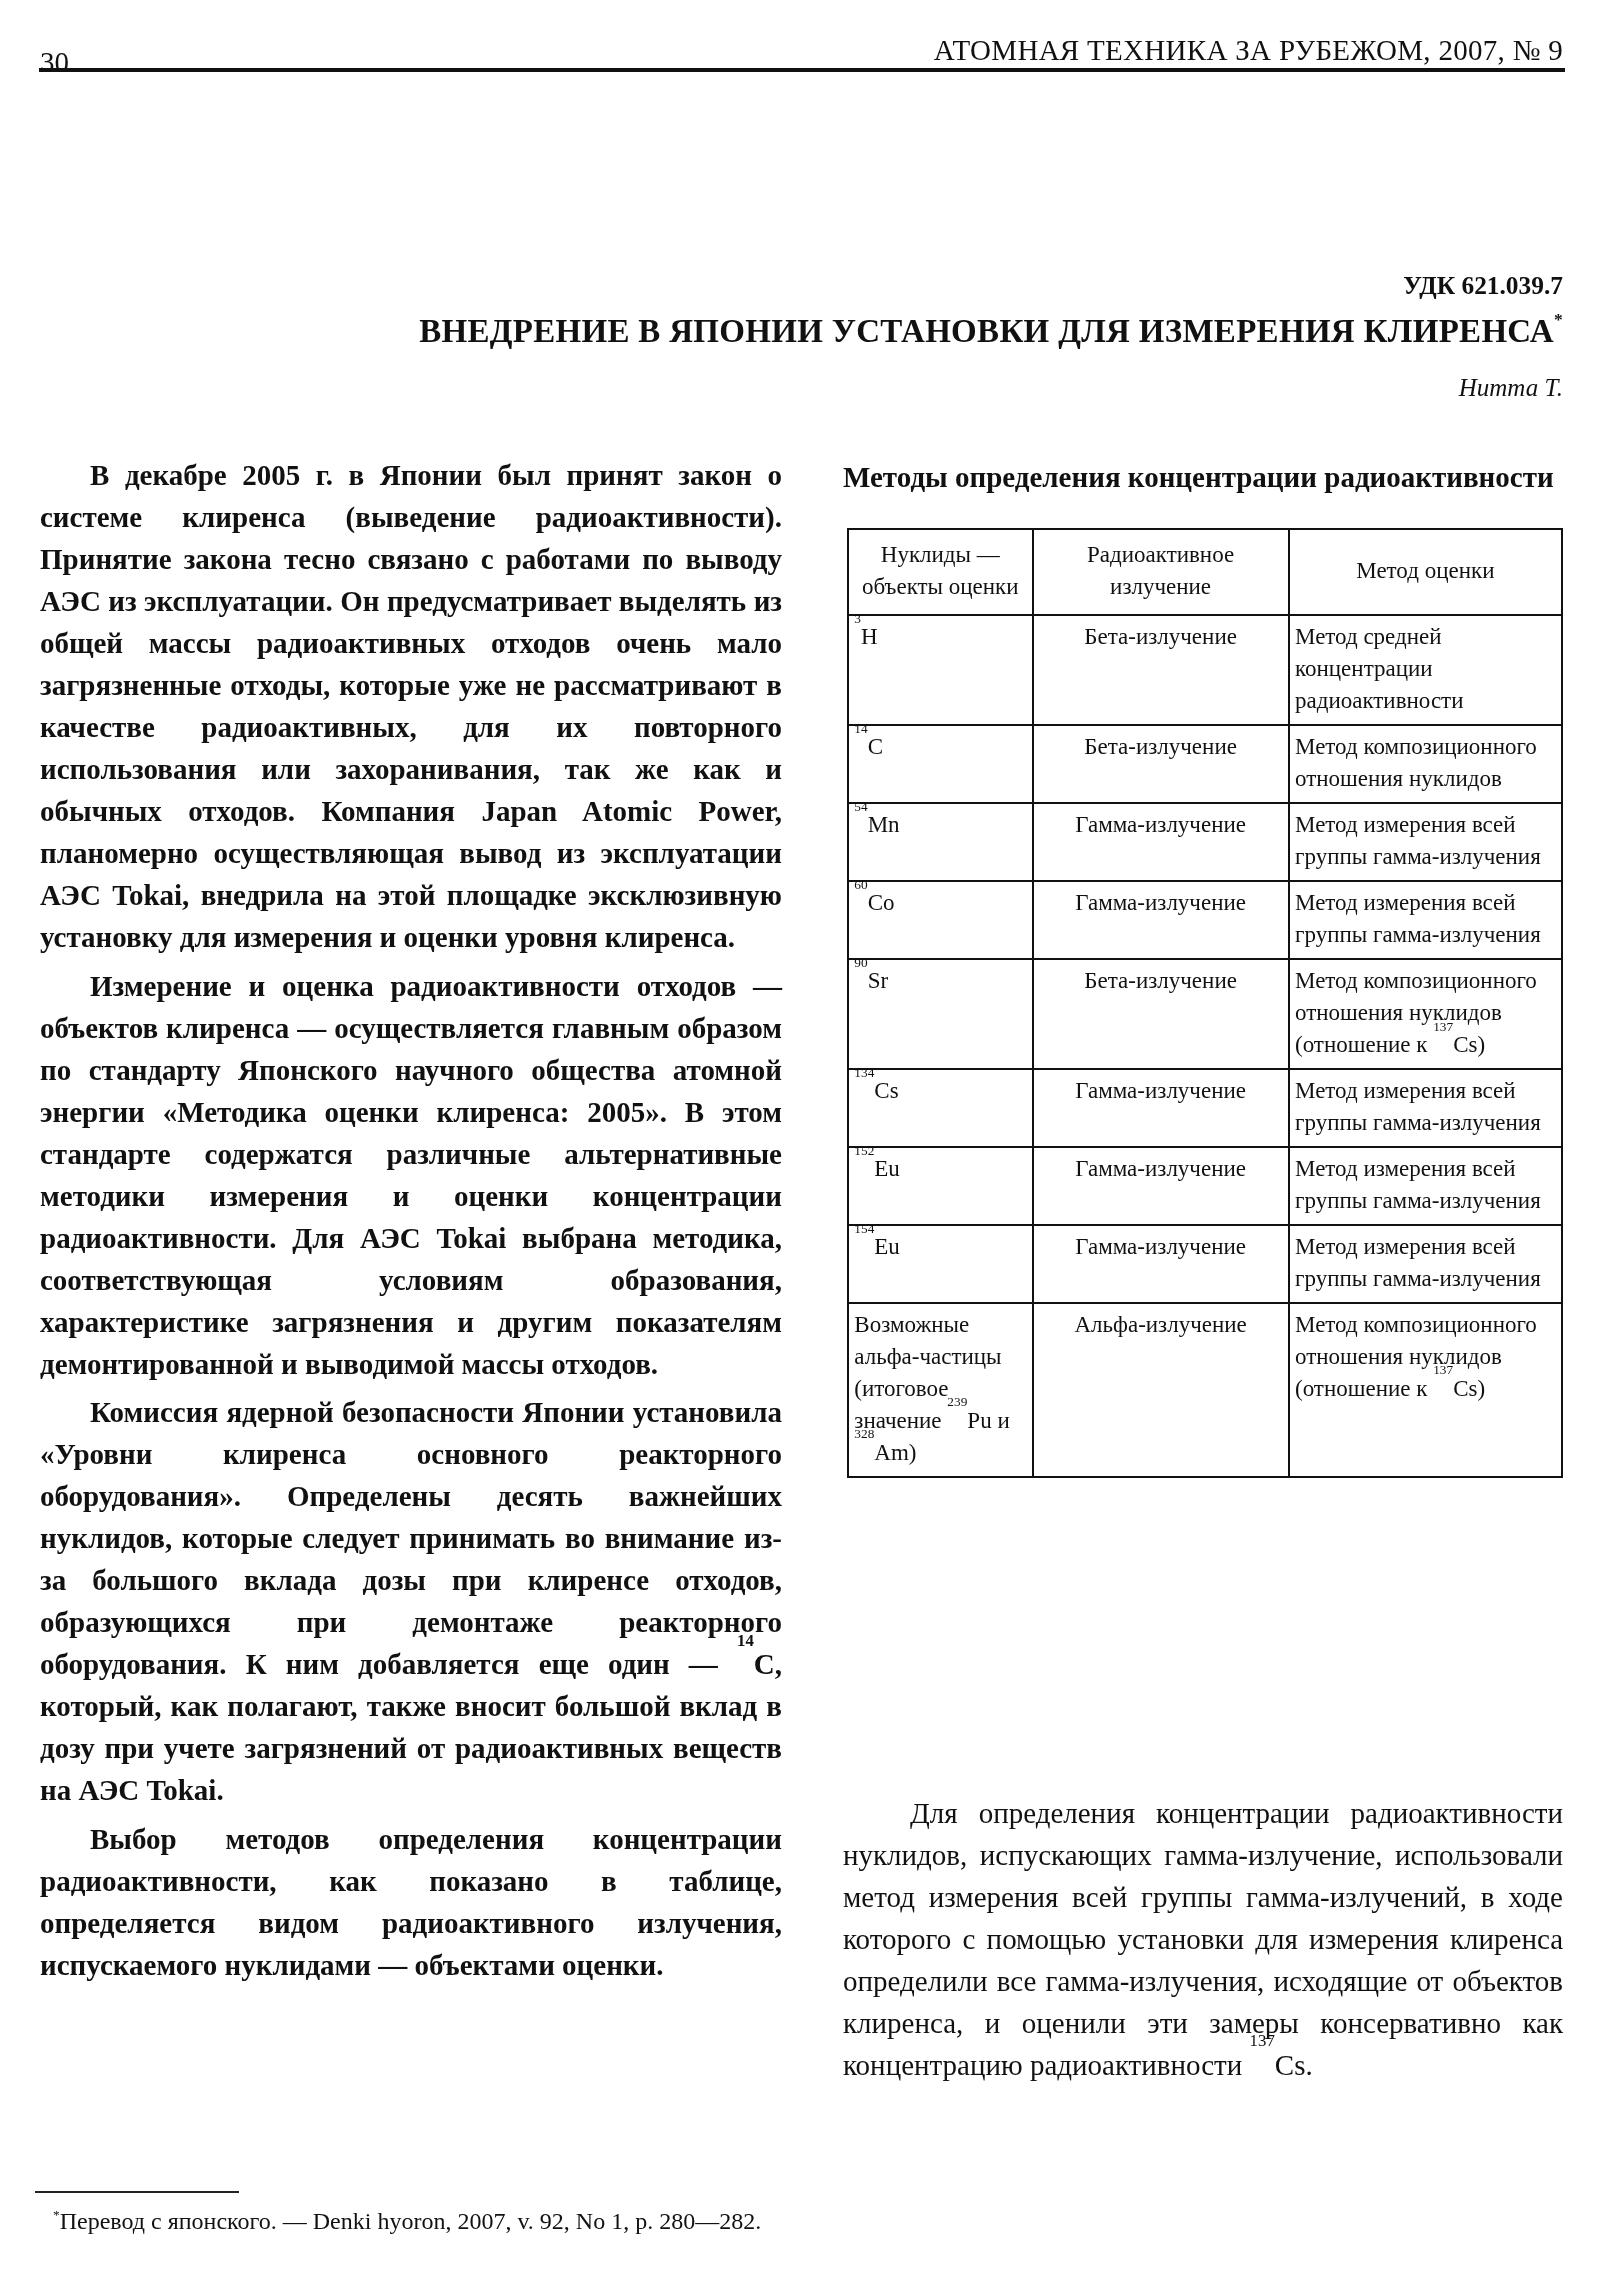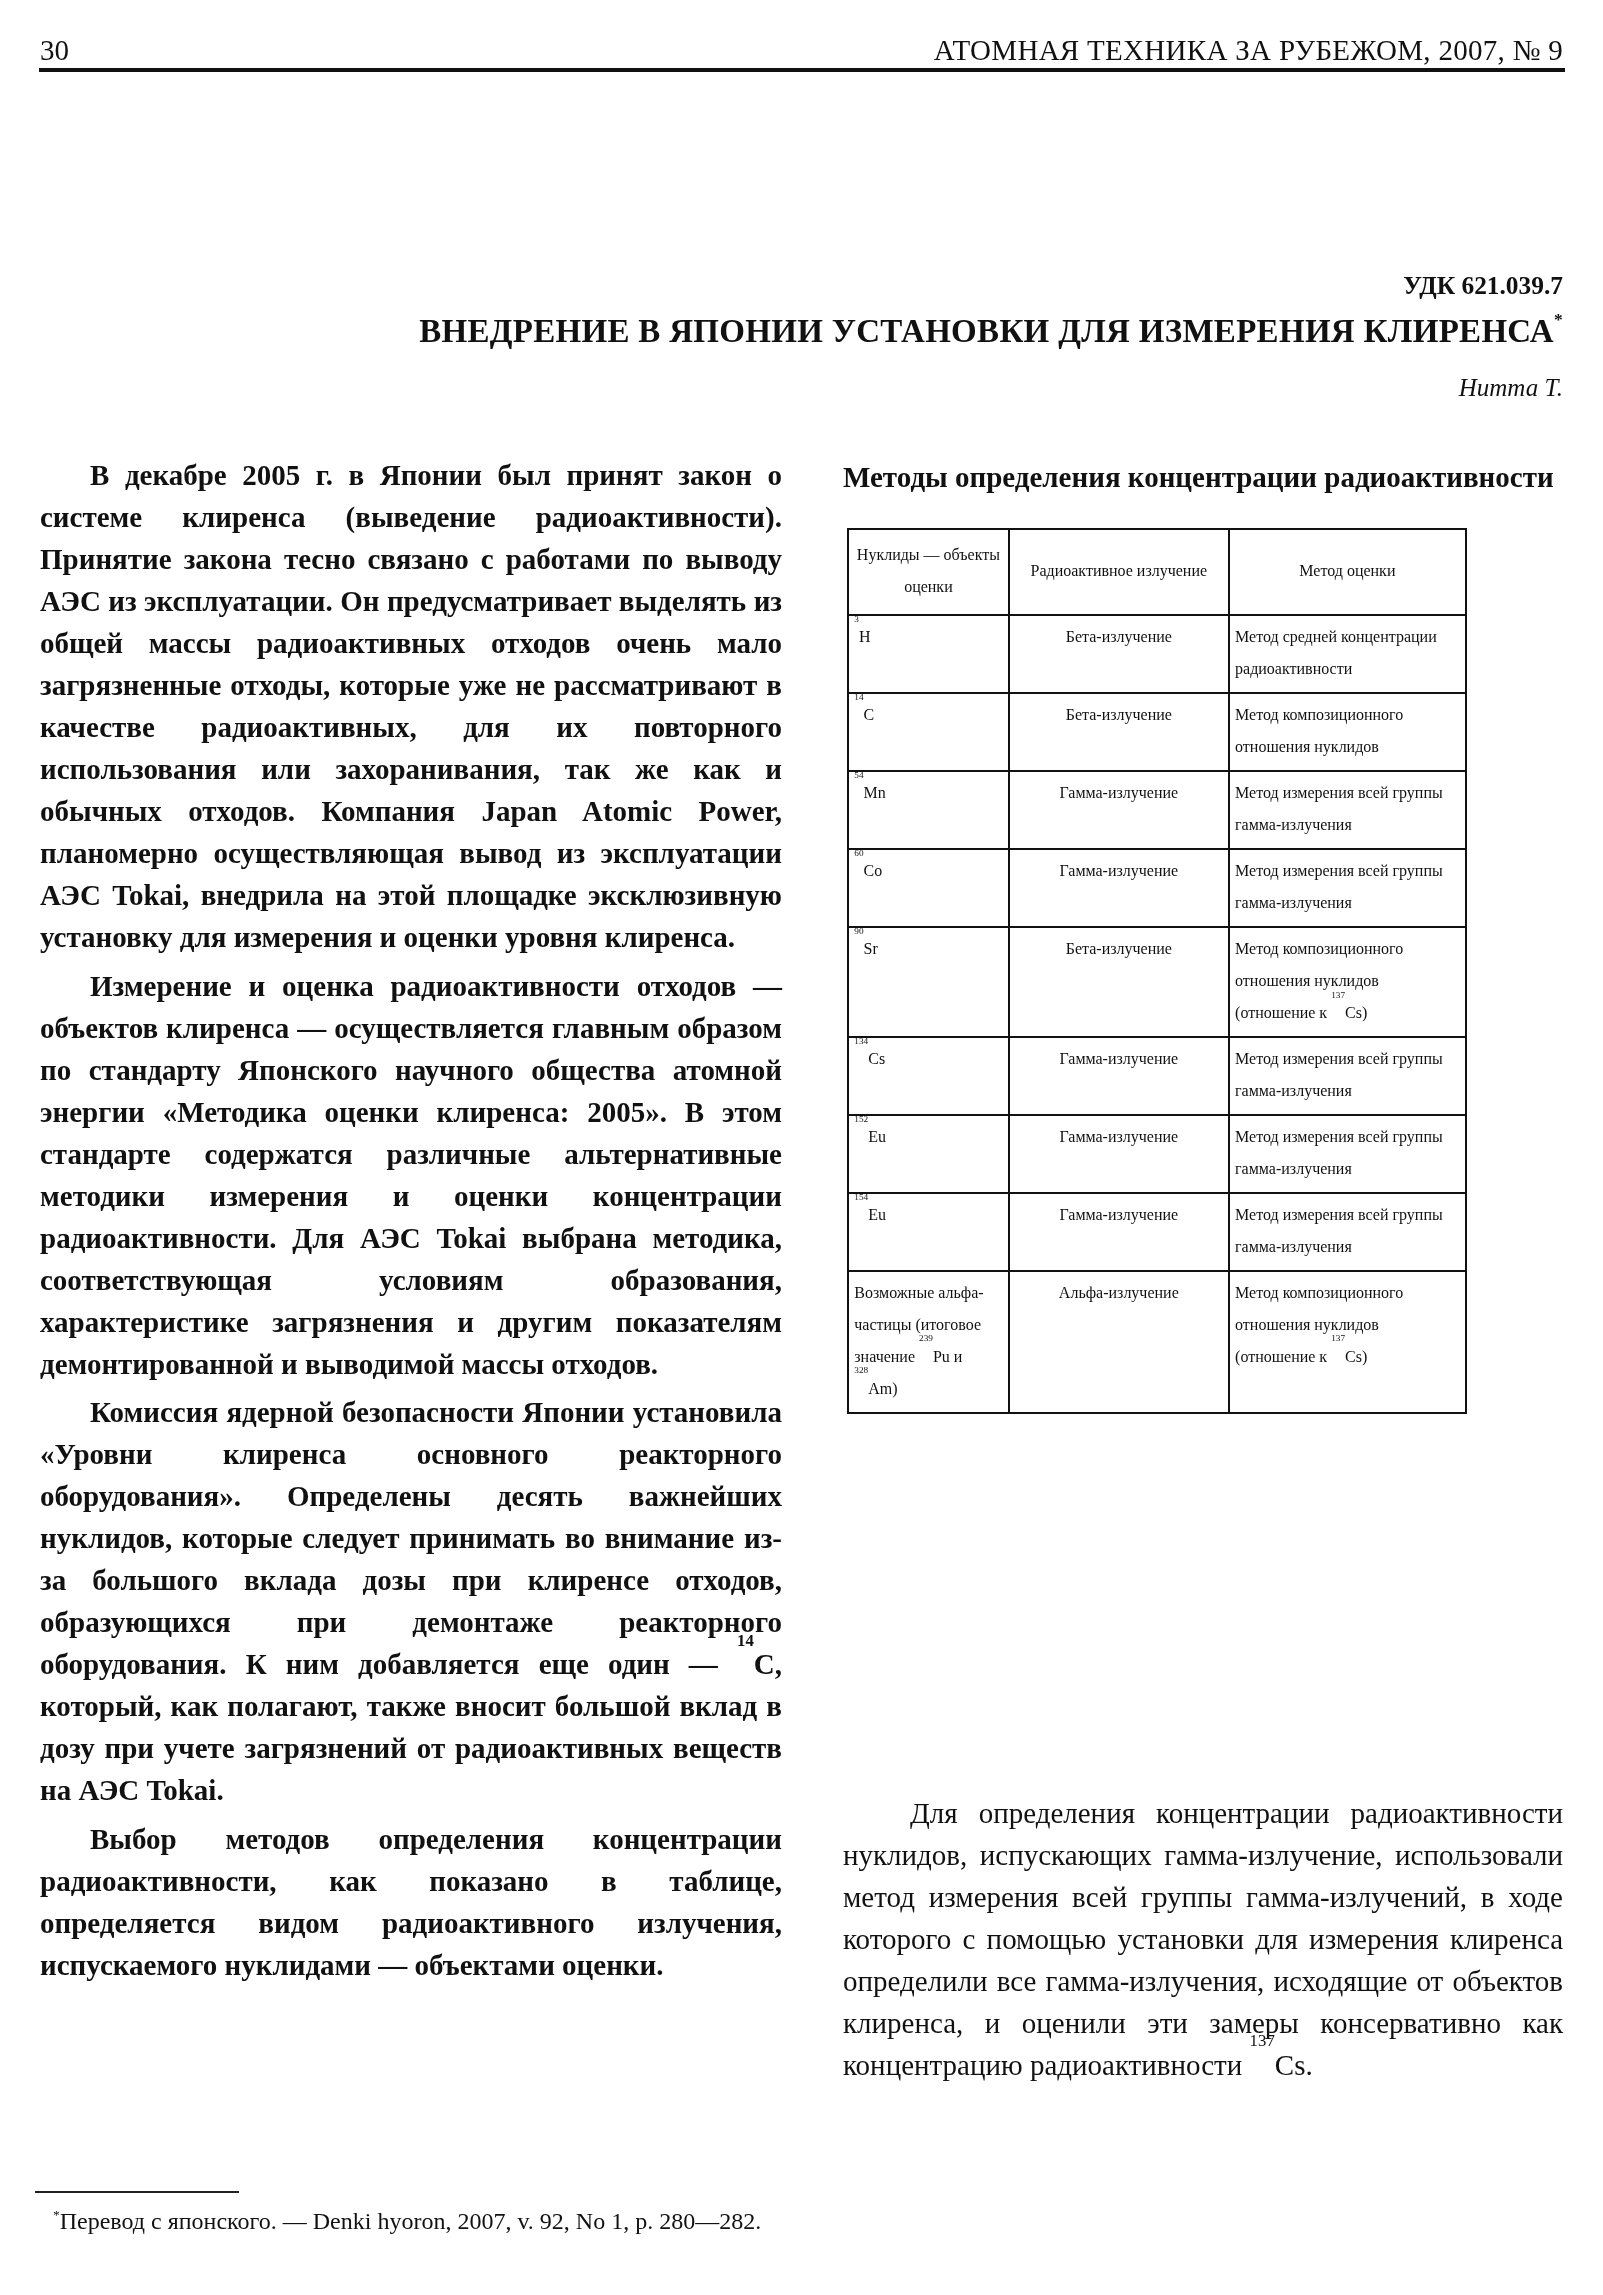--- a/index.html
+++ b/index.html
@@ -7,21 +7,21 @@
     body {
       position: relative;
       font-family: "Liberation Serif", "DejaVu Serif", serif;
       color: #111111;
       overflow: hidden;
     }
     .running-head {
       position: absolute; left: 40px; top: 27px; width: 1523px; height: 47px;
       font-size: 29px; line-height: 47px;
     }
-    .running-head .page-num { position: absolute; left: 0; top: 0; }
+    .running-head .page-num { position: absolute; left: 0; top: 12px; }
     .running-head .journal { position: absolute; right: 0; top: 0; letter-spacing: 0.3px; }
     .head-rule {
       position: absolute; left: 39px; top: 68px; width: 1526px; height: 4px; background: #111;
     }
     .udk {
       position: absolute; right: 40px; top: 271px;
       font-size: 25.4px; font-weight: bold;
     }
     .title {
       position: absolute; left: 0; right: 40px; top: 313px; text-align: right;
@@ -36,23 +36,23 @@
       position: absolute; left: 40px; top: 454px; width: 742px;
       font-size: 29px; line-height: 42px; text-align: justify; font-weight: bold;
     }
     .col-left p { text-indent: 50px; margin-bottom: 6.7px; }
     .col-left sup, .col-right sup, td sup { font-size: 0.58em; vertical-align: top; position: relative; top: -2.7px; line-height: 0; }
     .table-caption {
       position: absolute; left: 843px; top: 461px;
       font-size: 29px; font-weight: bold;
     }
     table.methods {
-      position: absolute; left: 847px; top: 528px; width: 620px;
+      position: absolute; left: 847px; top: 528px; width: 716px;
       border-collapse: collapse;
-      font-size: 16px; line-height: 32px; padding-left: 15px;
+      font-size: 23px; line-height: 32px; padding-left: 15px;
     }
     table.methods th, table.methods td {
       border: 2px solid #111; vertical-align: top; padding: 5.3px 5.3px 6.7px 5.3px;
       font-weight: normal;
     }
     table.methods th { text-align: center; vertical-align: middle; height: 86px; }
     table.methods col.c1 { width: 185px; }
     table.methods col.c2 { width: 257px; }
     table.methods col.c3 { width: 274px; }
     table.methods td.rad { text-align: center; margin-top: 40px; }

